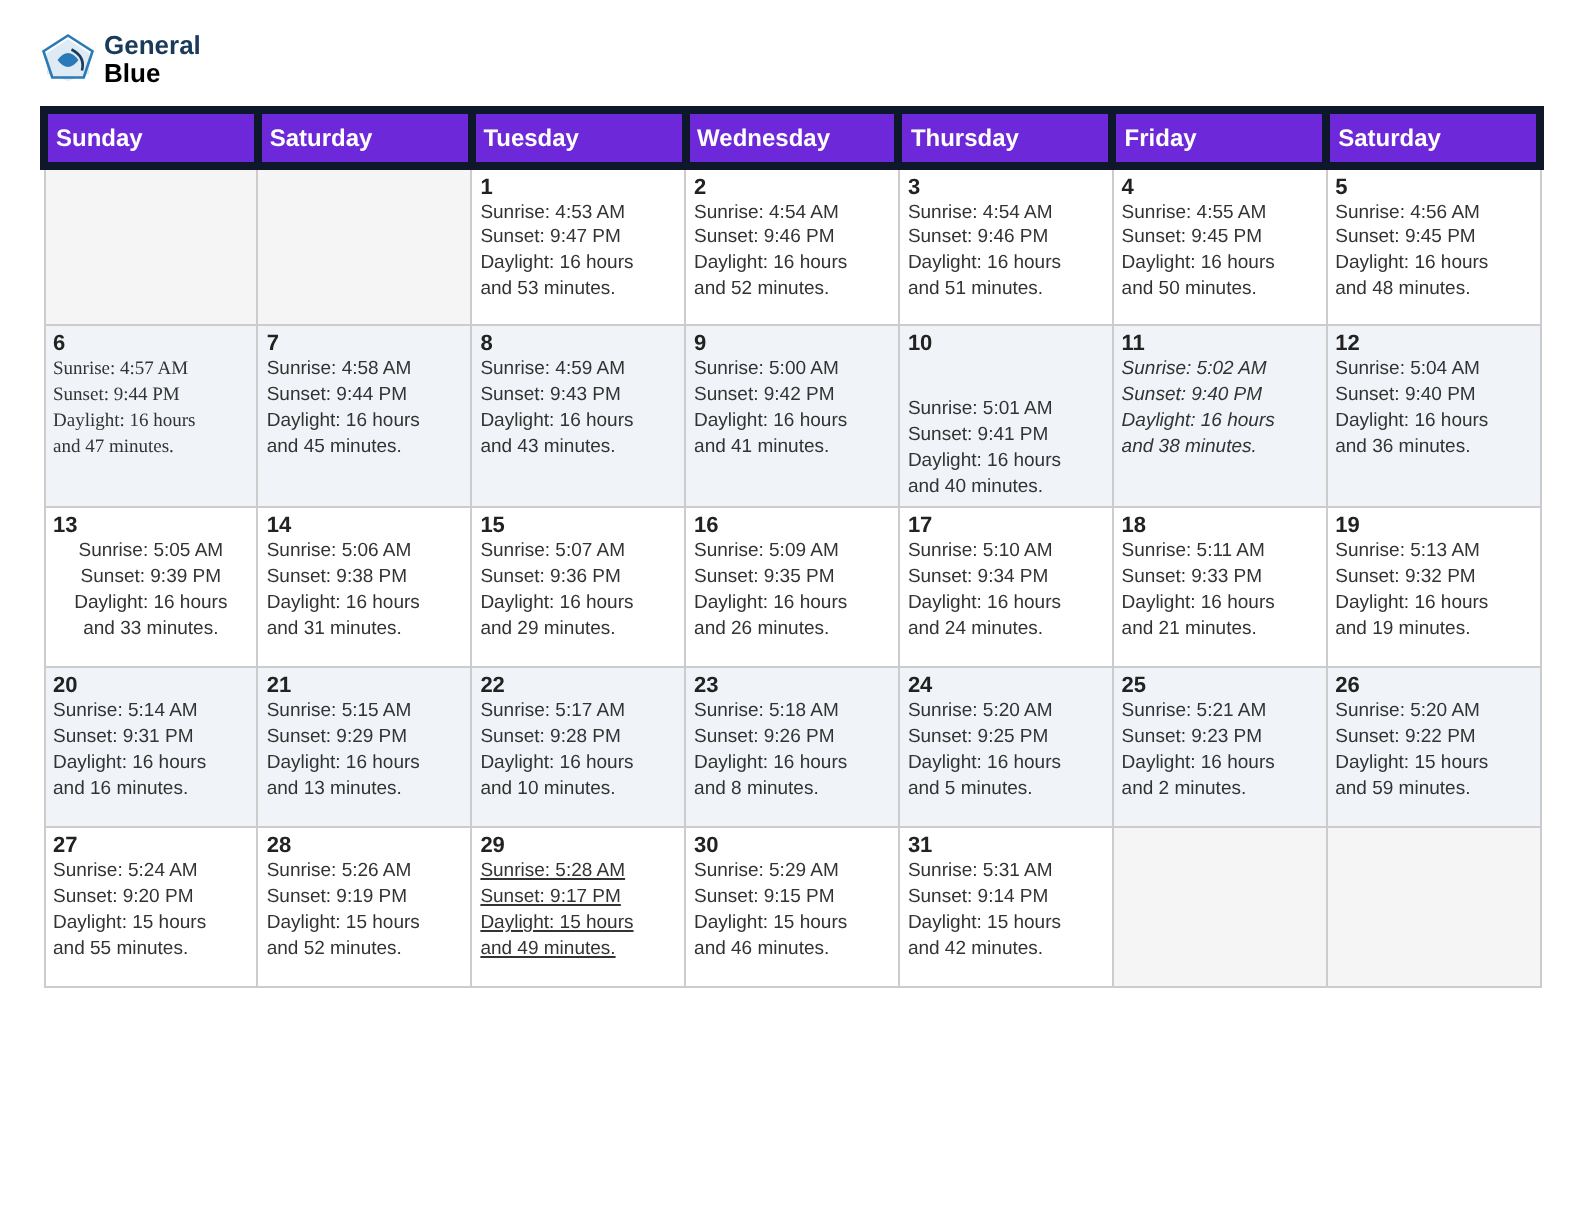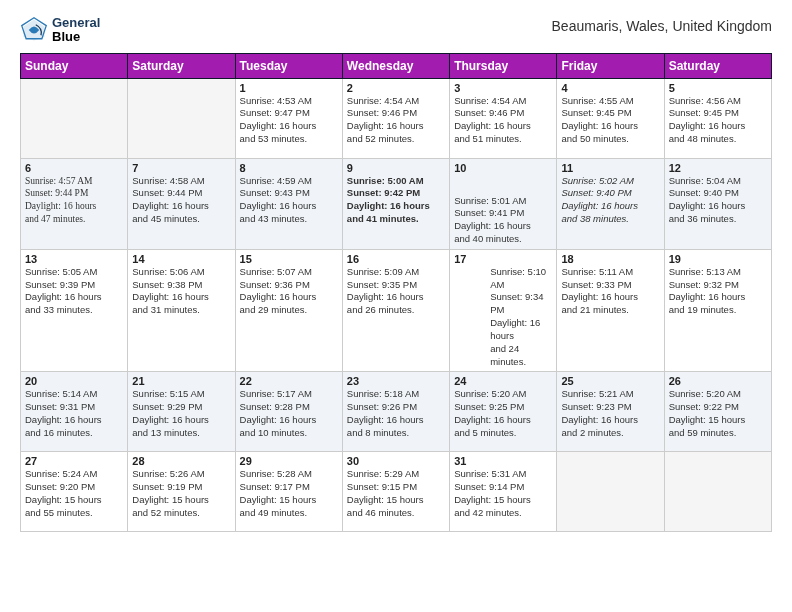--- a/index.html
+++ b/index.html
@@ -43,27 +43,27 @@
     .location {
       font-size: 14px;
       color: #333;
       margin-top: 2px;
     }
     .calendar {
       width: 100%;
       border-collapse: collapse;
     }
     .calendar th {
-      background: #a21caf;
+      background: #6d28d9;
       color: #fff;
       font-size: 12px;
       font-weight: bold;
       padding: 5px 4px;
       text-align: left;
-      border: 1px solid #0f172a;
+      border: 4px solid #0f172a;
     }
     .calendar td {
       border: 1px solid #ccc;
       vertical-align: top;
       padding: 3px 4px;
       width: 107px;
       height: 80px;
       font-size: 10px;
       color: #333;
       background: #fff;
@@ -98,21 +98,20 @@
         <polygon points="16,2 30,11 25,26 7,26 2,11" fill="none" stroke="#2a7ab8" stroke-width="1.5"></polygon>
         <path d="M10,16 Q16,8 22,16 Q16,24 10,16Z" fill="#2a7ab8"></path>
         <path d="M18,10 Q26,14 24,22" fill="none" stroke="#1a3a5c" stroke-width="1.5"></path>
       </svg>
       <div>
         <div style="font-size:13px; font-weight:bold; color:#1a3a5c; line-height:1.1;">General</div>
         <div style="font-size:13px; font-weight:bold; color:#000000; line-height:1.1;">Blue</div>
       </div>
     </div>
     <div class="title-block">
-      <div class="location">Beaumaris, Wales, United Kingdom</div>
     </div>
   </div>
 
   <table class="calendar">
     <thead>
       <tr>
 
       <th>Sunday</th>
           <th>Saturday</th>
           <th>Tuesday</th>
@@ -180,21 +179,21 @@
           </td>
           <td>
             <span class="day-num">8</span>
             <div class="day-detail" style="white-space: pre-line;">Sunrise: 4:59 AM
 Sunset: 9:43 PM
 Daylight: 16 hours
 and 43 minutes.</div>
           </td>
           <td>
             <span class="day-num">9</span>
-            <div class="day-detail" style="white-space: pre-line; font-weight: bold;">Sunrise: 5:00 AM
+            <div class="day-detail" style="white-space: pre-line;">Sunrise: 5:00 AM
 Sunset: 9:42 PM
 Daylight: 16 hours
 and 41 minutes.</div>
           </td>
           <td>
             <span class="day-num">10</span>
             <div class="day-detail" style="white-space: pre-line; margin-top: 21px;">Sunrise: 5:01 AM
 Sunset: 9:41 PM
 Daylight: 16 hours
 and 40 minutes.</div>
@@ -210,21 +209,21 @@
             <span class="day-num">12</span>
             <div class="day-detail" style="white-space: pre-line;">Sunrise: 5:04 AM
 Sunset: 9:40 PM
 Daylight: 16 hours
 and 36 minutes.</div>
           </td>
         </tr>
         <tr>
           <td>
             <span class="day-num">13</span>
-            <div class="day-detail" style="white-space: pre-line;">Sunrise: 5:05 AM
+            <div class="day-detail" style="white-space: pre-line; text-align: center;">Sunrise: 5:05 AM
 Sunset: 9:39 PM
 Daylight: 16 hours
 and 33 minutes.</div>
           </td>
           <td>
             <span class="day-num">14</span>
             <div class="day-detail" style="white-space: pre-line;">Sunrise: 5:06 AM
 Sunset: 9:38 PM
 Daylight: 16 hours
 and 31 minutes.</div>
@@ -238,21 +237,21 @@
           </td>
           <td>
             <span class="day-num">16</span>
             <div class="day-detail" style="white-space: pre-line;">Sunrise: 5:09 AM
 Sunset: 9:35 PM
 Daylight: 16 hours
 and 26 minutes.</div>
           </td>
           <td>
             <span class="day-num">17</span>
-            <div class="day-detail" style="white-space: pre-line; margin-left: 36px;">Sunrise: 5:10 AM
+            <div class="day-detail" style="white-space: pre-line;">Sunrise: 5:10 AM
 Sunset: 9:34 PM
 Daylight: 16 hours
 and 24 minutes.</div>
           </td>
           <td>
             <span class="day-num">18</span>
             <div class="day-detail" style="white-space: pre-line;">Sunrise: 5:11 AM
 Sunset: 9:33 PM
 Daylight: 16 hours
 and 21 minutes.</div>
@@ -326,21 +325,21 @@
           </td>
           <td>
             <span class="day-num">28</span>
             <div class="day-detail" style="white-space: pre-line;">Sunrise: 5:26 AM
 Sunset: 9:19 PM
 Daylight: 15 hours
 and 52 minutes.</div>
           </td>
           <td>
             <span class="day-num">29</span>
-            <div class="day-detail" style="white-space: pre-line;">Sunrise: 5:28 AM
+            <div class="day-detail" style="white-space: pre-line; text-decoration: underline;">Sunrise: 5:28 AM
 Sunset: 9:17 PM
 Daylight: 15 hours
 and 49 minutes.</div>
           </td>
           <td>
             <span class="day-num">30</span>
             <div class="day-detail" style="white-space: pre-line;">Sunrise: 5:29 AM
 Sunset: 9:15 PM
 Daylight: 15 hours
 and 46 minutes.</div>

